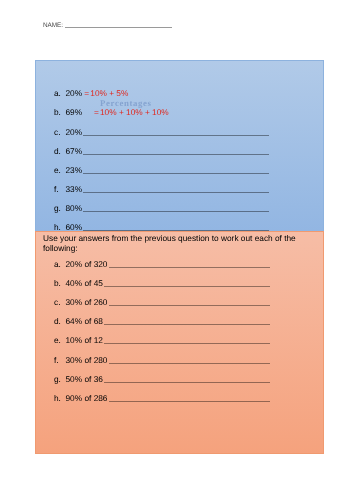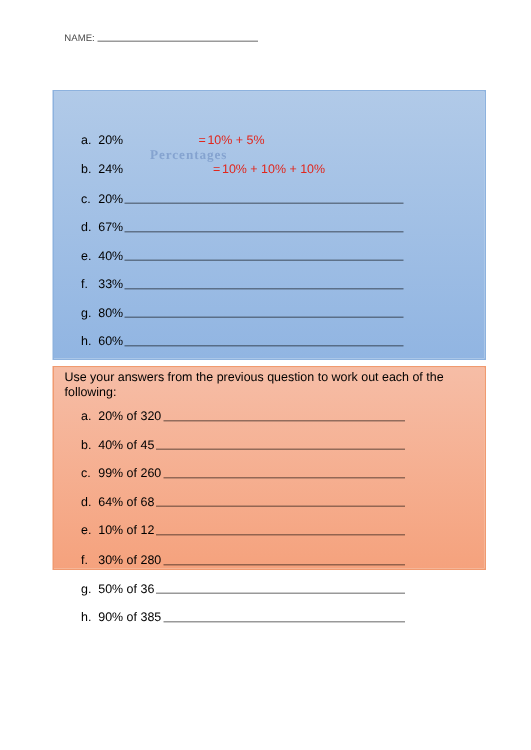--- a/index.html
+++ b/index.html
@@ -39,21 +39,21 @@
     box-sizing: border-box;
     left: 35px;
     width: 289px;
   }
   .qbox.blue {
     top: 60px; height: 180px;
     background: linear-gradient(180deg, #b1cae8 0%, #91b5e2 100%);
     border: 1px solid #8db2de;
   }
   .qbox.orange {
-    top: 244px; height: 136px;
+    top: 231px; height: 223px;
     background: linear-gradient(180deg, #f6bda6 0%, #f5a27d 100%);
     border: 1px solid #f09a70;
   }
 
   .intro {
     position: absolute;
     left: 7px; top: 2.2px; width: 272px;
     font-size: 8.3px;
     line-height: 10.2px;
   }
@@ -61,21 +61,21 @@
 
   .item {
     position: absolute;
     left: 0; right: 0;
     font-size: 8.3px;
     height: 10px;
     white-space: nowrap;
   }
   .lbl { position: absolute; left: 18px; }
   .qtext { position: absolute; left: 29.5px; }
-  .answer { position: absolute; color: #e1261c; white-space: pre; margin-left: 48px; }
+  .answer { position: absolute; color: #e1261c; white-space: pre; }
   .eq { margin-right: -1.2px; }
   .blank {
     position: absolute;
     top: 8px;
     height: 1px;
     background: rgba(0,0,0,0.40);
   }
 
   .watermark {
     position: absolute;
@@ -100,36 +100,36 @@
 
   <div class="qbox blue">
     <div id="q1-items">
         <div class="item" style="top: 27.3px;">
           <span class="lbl">a.</span>
           <span class="qtext">20%</span>
           <span class="answer" style="left: 48.3094px;"><span class="eq">=</span> 10% + 5%</span>
         </div>
         <div class="item" style="top: 46.41px;">
           <span class="lbl">b.</span>
-          <span class="qtext">24%</span>
+          <span class="qtext">69%</span>
           <span class="answer" style="left: 58px;"><span class="eq">=</span> 10% + 10% + 10%</span>
         </div>
         <div class="item" style="top: 65.52px;">
           <span class="lbl">c.</span>
           <span class="qtext">20%</span>
           <span class="blank" style="left: 47.0094px; width: 186.491px;"></span>
         </div>
         <div class="item" style="top: 84.63px;">
           <span class="lbl">d.</span>
           <span class="qtext">67%</span>
           <span class="blank" style="left: 47.0094px; width: 186.491px;"></span>
         </div>
         <div class="item" style="top: 103.74px;">
           <span class="lbl">e.</span>
-          <span class="qtext">40%</span>
+          <span class="qtext">23%</span>
           <span class="blank" style="left: 47.0094px; width: 186.491px;"></span>
         </div>
         <div class="item" style="top: 122.85px;">
           <span class="lbl">f.</span>
           <span class="qtext">33%</span>
           <span class="blank" style="left: 47.0094px; width: 186.491px;"></span>
         </div>
         <div class="item" style="top: 141.96px;">
           <span class="lbl">g.</span>
           <span class="qtext">80%</span>
@@ -152,21 +152,21 @@
           <span class="qtext">20% of 320</span>
           <span class="blank" style="left: 72.6844px; width: 161.216px;"></span>
         </div>
         <div class="item" style="top: 46.11px;">
           <span class="lbl">b.</span>
           <span class="qtext">40% of 45</span>
           <span class="blank" style="left: 68.075px; width: 165.825px;"></span>
         </div>
         <div class="item" style="top: 65.22px;">
           <span class="lbl">c.</span>
-          <span class="qtext">99% of 260</span>
+          <span class="qtext">30% of 260</span>
           <span class="blank" style="left: 72.6844px; width: 161.216px;"></span>
         </div>
         <div class="item" style="top: 84.33px;">
           <span class="lbl">d.</span>
           <span class="qtext">64% of 68</span>
           <span class="blank" style="left: 68.075px; width: 165.825px;"></span>
         </div>
         <div class="item" style="top: 103.44px;">
           <span class="lbl">e.</span>
           <span class="qtext">10% of 12</span>
@@ -177,19 +177,19 @@
           <span class="qtext">30% of 280</span>
           <span class="blank" style="left: 72.6844px; width: 161.216px;"></span>
         </div>
         <div class="item" style="top: 141.66px;">
           <span class="lbl">g.</span>
           <span class="qtext">50% of 36</span>
           <span class="blank" style="left: 68.075px; width: 165.825px;"></span>
         </div>
         <div class="item" style="top: 160.77px;">
           <span class="lbl">h.</span>
-          <span class="qtext">90% of 385</span>
+          <span class="qtext">90% of 286</span>
           <span class="blank" style="left: 72.6844px; width: 161.216px;"></span>
         </div>
       </div>
   </div>
 
 </div>
 
 </body></html>

